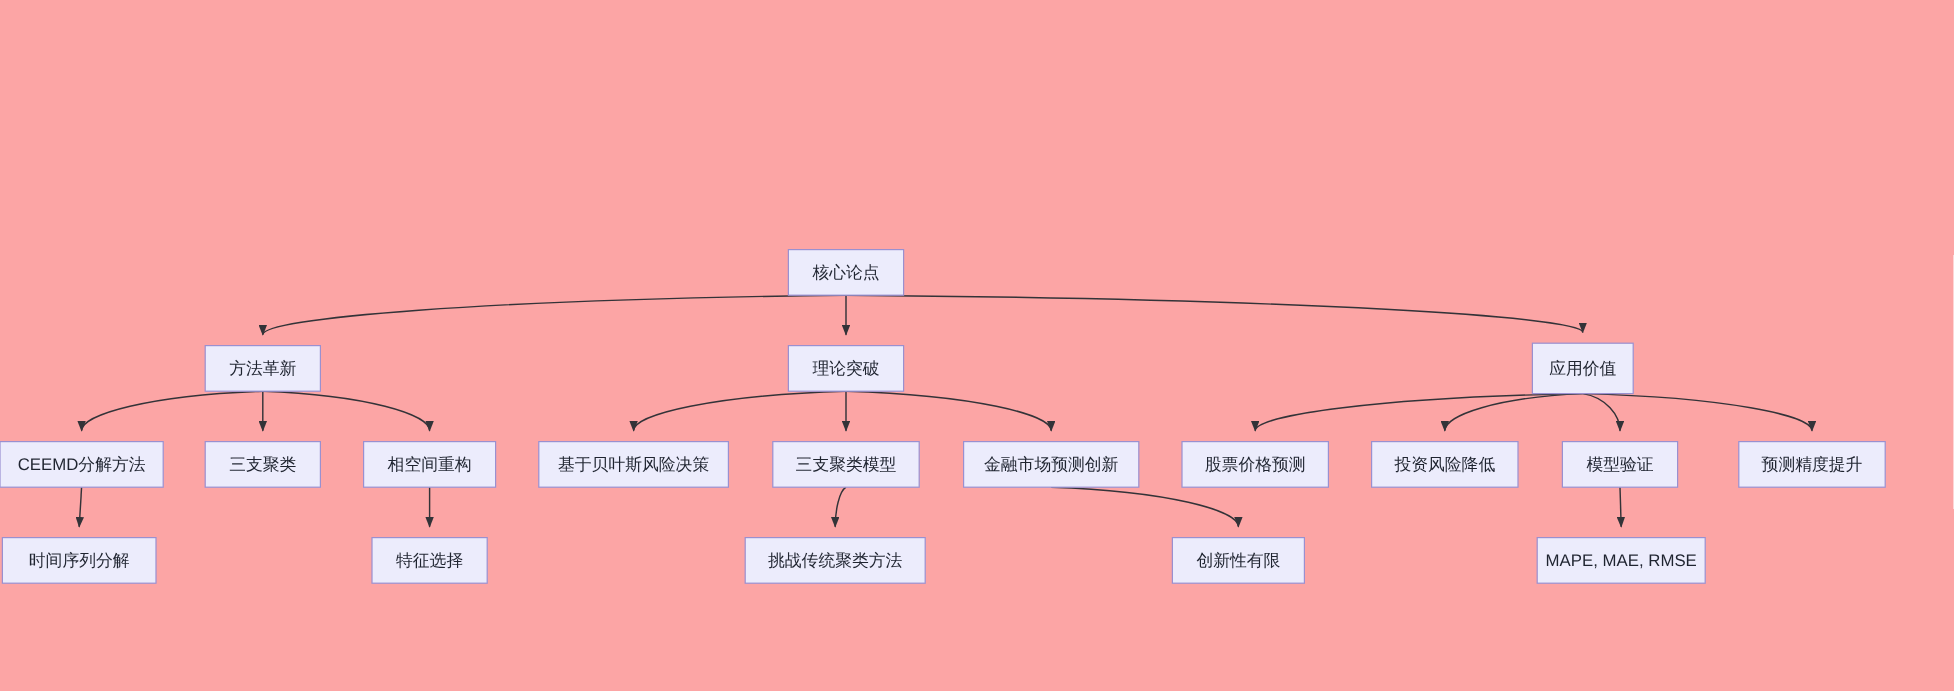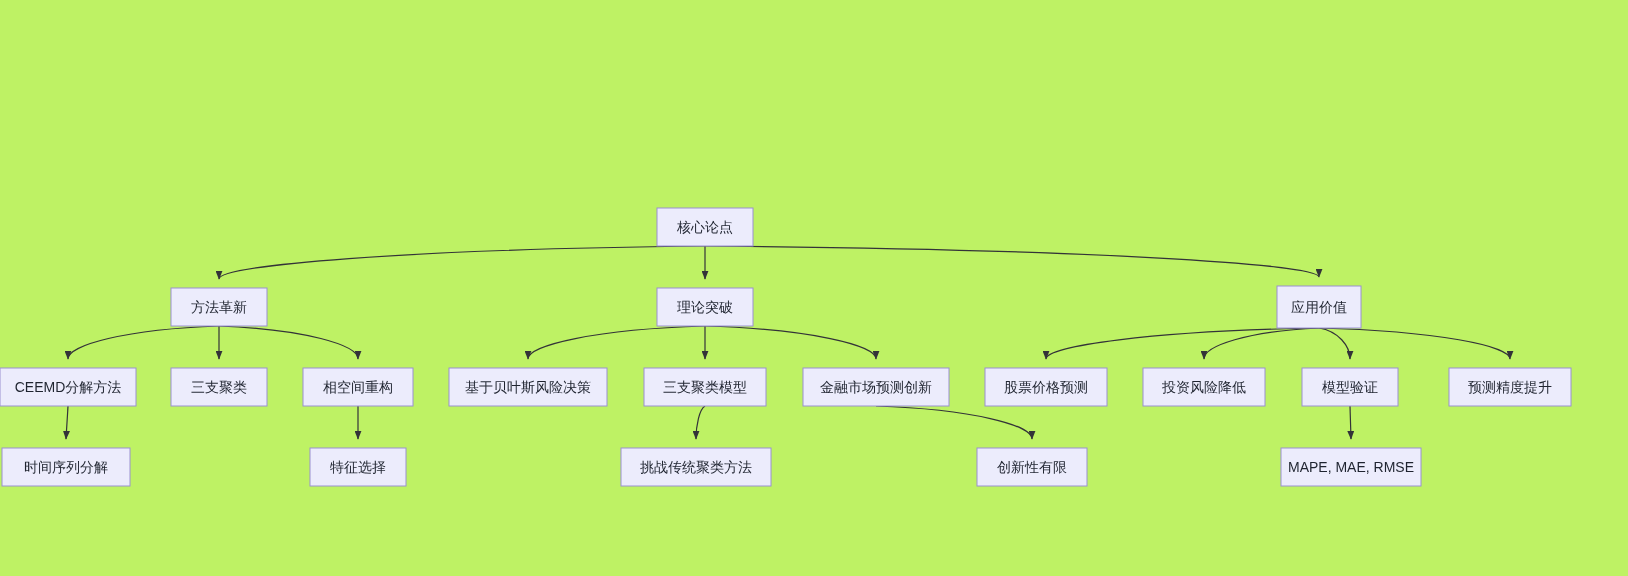--- a/index.html
+++ b/index.html
@@ -4,21 +4,21 @@
 <style>
   html, body {
     margin: 0;
     padding: 0;
     background: #ffffff;
   }
   #diagram-root {
     position: relative;
     width: 1628px;
     height: 576px;
-    background: #bef264;
+    background: #fca5a5;
     font-family: "Liberation Sans", "DejaVu Sans", sans-serif;
     overflow: hidden;
   }
   svg#mindmap {
     display: block;
     width: 1628px;
     height: 576px;
   }
   .node-box {
     fill: #ececfc;

